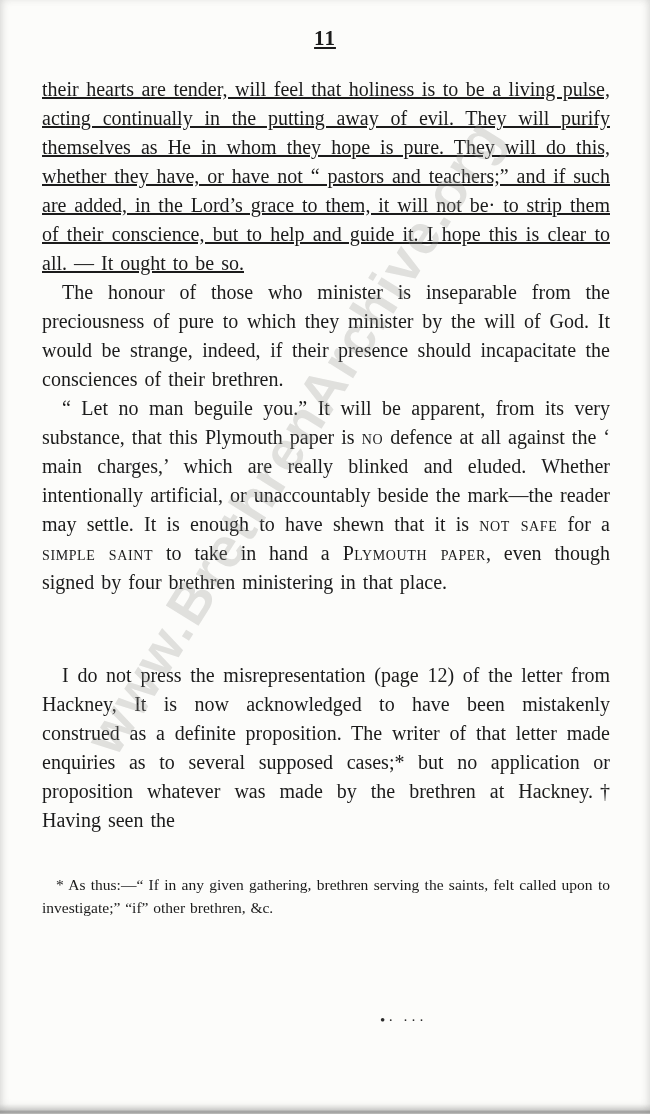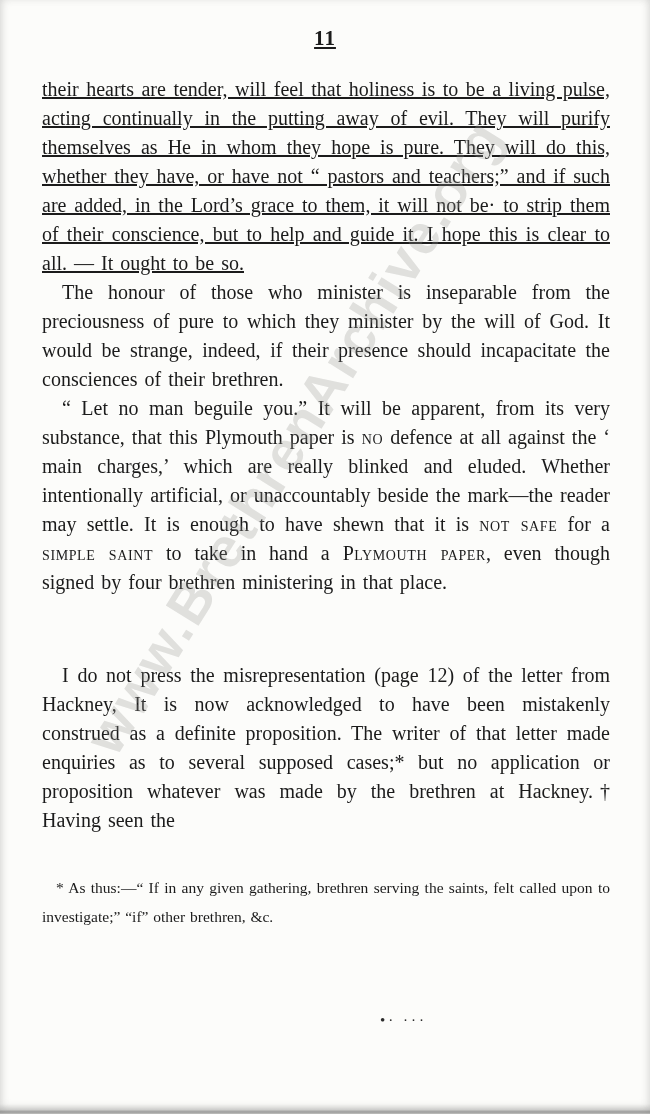--- a/index.html
+++ b/index.html
@@ -46,21 +46,21 @@
     margin: 0;
     text-indent: 20px;
   }
   p.para.no-indent { text-indent: 0; text-decoration: underline; }
   p.para.gap-before { margin-top: 64px; }
   .s-i  { }
   .s-sc { font-variant: small-caps; letter-spacing: 0.6px; }
   .footnotes {
     margin: 38px 40px 0 42px;
     font-size: 15.5px;
-    line-height: 29px;
+    line-height: 23px;
     text-align: justify;
     word-spacing: 1px;
   }
   .footnotes p {
     margin: 0;
     text-indent: 14px;
   }
   .watermark {
     position: absolute;
     left: -70px;

